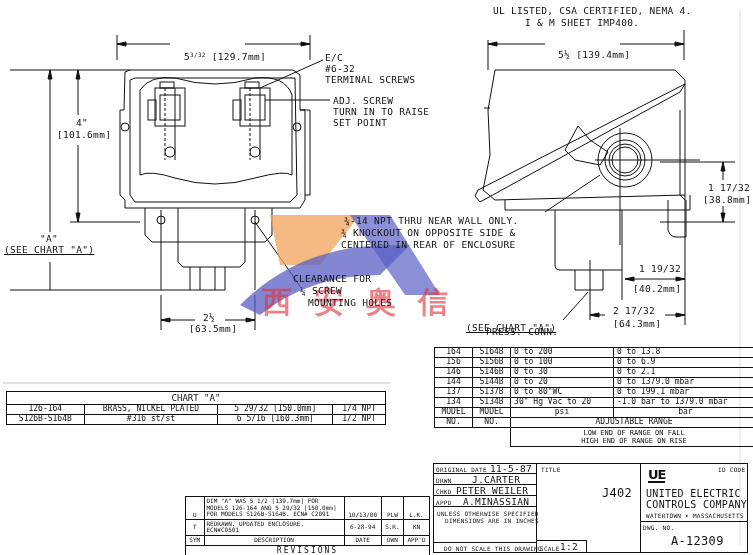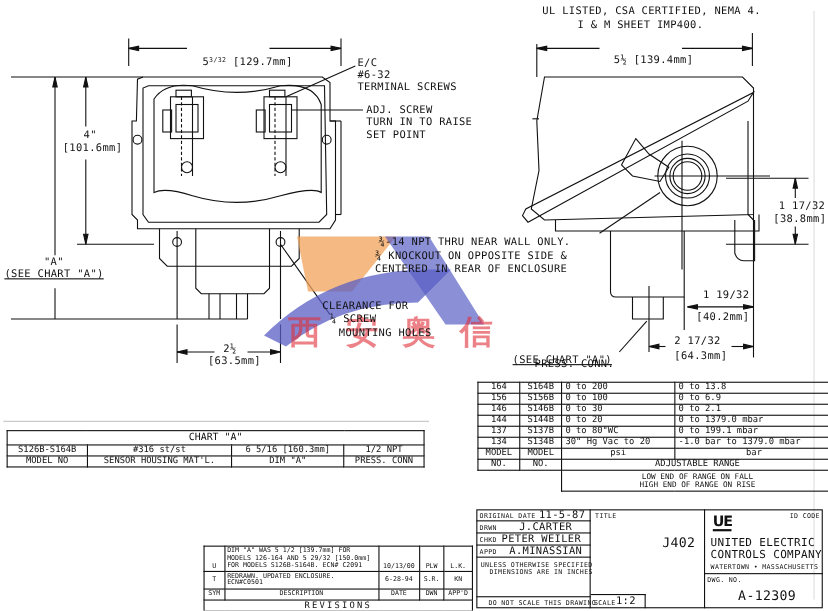--- a/index.html
+++ b/index.html
@@ -243,30 +243,30 @@
   </tr>
 </tbody>
   </table>
 
 <table class="grid" style="left:6px;top:391px;width:380px;">
   <tbody>
       <tr>
         <td class="c" colspan="4" style="height:12px;font-size:9px">CHART "A"</td>
       </tr>
   <tr>
+        <td class="c">126-164</td>
+        <td class="c">BRASS, NICKEL PLATED</td>
+        <td class="c">5 29/32 [150.0mm]</td>
+        <td class="c">1/4 NPT</td>
+      </tr>
+  <tr>
         <td class="c">S126B-S164B</td>
         <td class="c">#316 st/st</td>
         <td class="c">6 5/16 [160.3mm]</td>
         <td class="c">1/2 NPT</td>
-      </tr>
-  <tr>
-        <td class="c">MODEL NO</td>
-        <td class="c">SENSOR HOUSING MAT'L.</td>
-        <td class="c">DIM "A"</td>
-        <td class="c">PRESS. CONN</td>
       </tr>
 </tbody>
   </table>
 
 <table class="grid" style="left:185px;top:496px;width:245px;font-size:6px;line-height:6.5px;">
   <tbody>
       <tr>
     <td class="c" style="vertical-align:bottom">U</td>
     <td style="padding:1px 2px">
       <div>DIM "A" WAS 5 1/2 [139.7mm] FOR</div>

